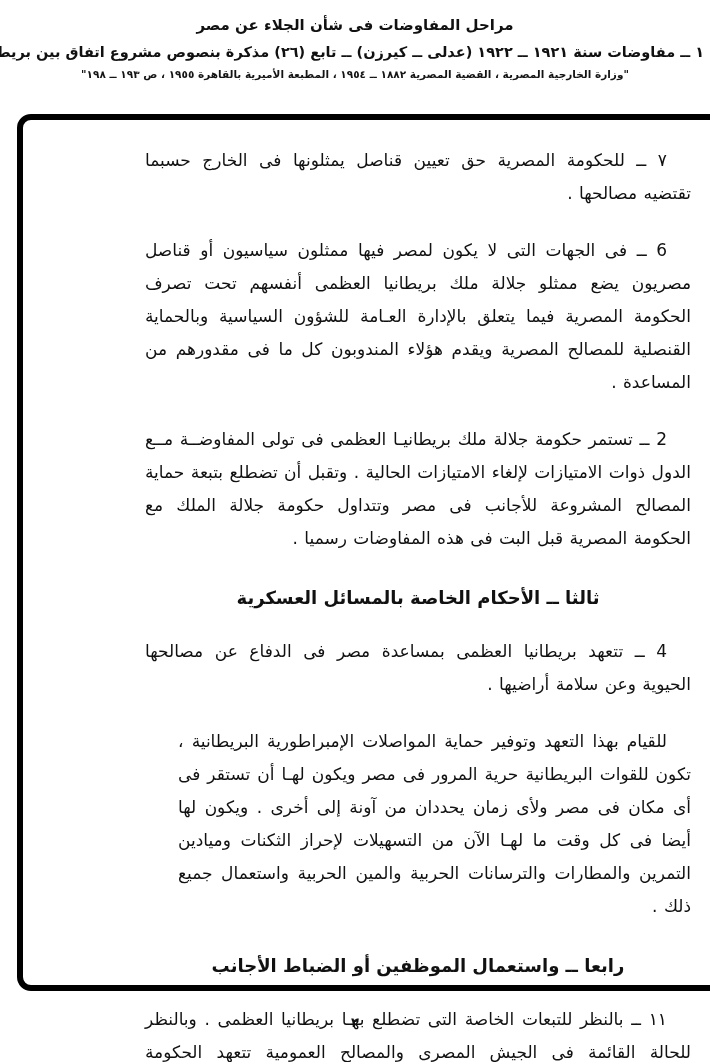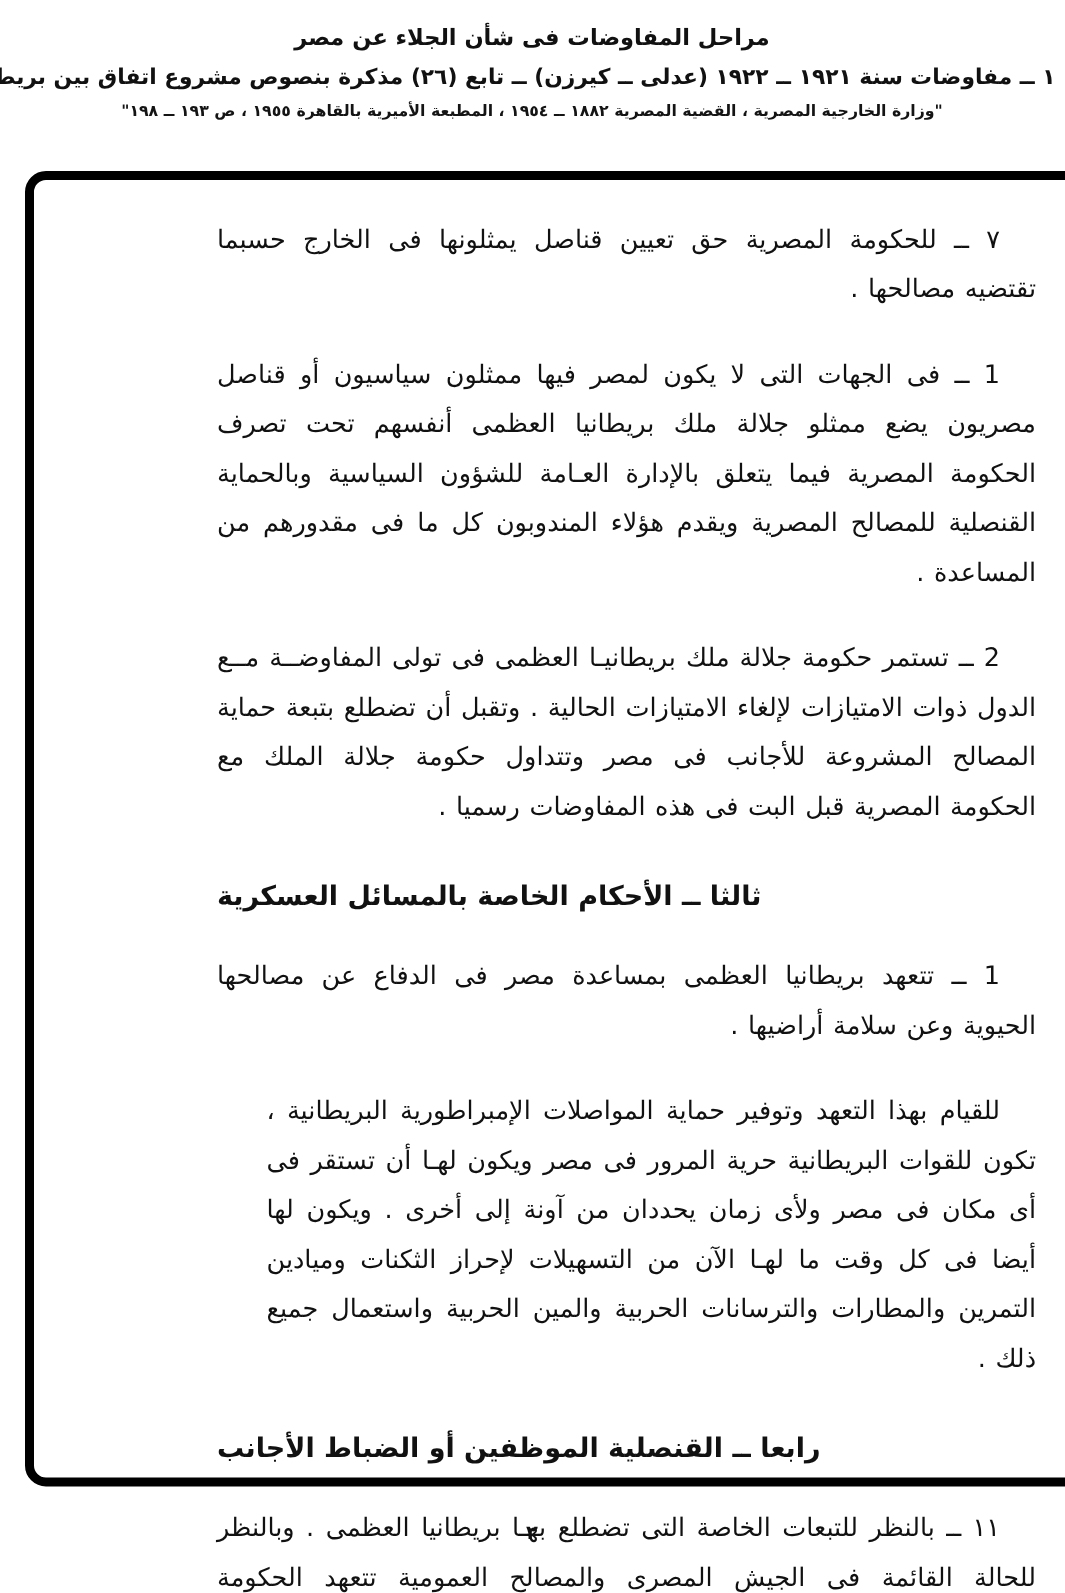--- a/index.html
+++ b/index.html
@@ -62,21 +62,21 @@
     margin: 0 0 24px 0;
     word-spacing: 1px;
   }
   .para.no-indent {
     text-indent: 24px;
     margin-left: 33px;
   }
   .section-heading {
     font-size: 18px;
     font-weight: bold;
-    text-align: left;
+    text-align: center;
     margin: 28px 0 22px 0;
     line-height: 30px;
   }
   .page-number {
     position: absolute;
     bottom: 32px;
     left: 0;
     right: 0;
     text-align: center;
     font-size: 13px;
@@ -88,23 +88,23 @@
 
 <header class="doc-header">
   <h1 class="doc-title">مراحل المفاوضات فى شأن الجلاء عن مصر</h1>
   <div class="doc-subtitle">١ ــ مفاوضات سنة ١٩٢١ ــ ١٩٢٢ (عدلى ــ كيرزن) ــ تابع (٢٦) مذكرة بنصوص مشروع اتفاق بين بريطانيا ومصر</div>
   <div class="doc-source">"وزارة الخارجية المصرية ، القضية المصرية ١٨٨٢ ــ ١٩٥٤ ، المطبعة الأميرية بالقاهرة ١٩٥٥ ، ص ١٩٣ ــ ١٩٨"</div>
 </header>
 
 <section class="green-box">
   <div class="box-inner">
     <p class="para">٧ ــ للحكومة المصرية حق تعيين قناصل يمثلونها فى الخارج حسبما تقتضيه مصالحها .</p>
-    <p class="para">1 ــ فى الجهات التى لا يكون لمصر فيها ممثلون سياسيون أو قناصل مصريون يضع ممثلو جلالة ملك بريطانيا العظمى أنفسهم تحت تصرف الحكومة المصرية فيما يتعلق بالإدارة العـامة للشؤون السياسية وبالحماية القنصلية للمصالح المصرية ويقدم هؤلاء المندوبون كل ما فى مقدورهم من المساعدة .</p>
+    <p class="para">6 ــ فى الجهات التى لا يكون لمصر فيها ممثلون سياسيون أو قناصل مصريون يضع ممثلو جلالة ملك بريطانيا العظمى أنفسهم تحت تصرف الحكومة المصرية فيما يتعلق بالإدارة العـامة للشؤون السياسية وبالحماية القنصلية للمصالح المصرية ويقدم هؤلاء المندوبون كل ما فى مقدورهم من المساعدة .</p>
     <p class="para">2 ــ تستمر حكومة جلالة ملك بريطانيـا العظمى فى تولى المفاوضــة مــع الدول ذوات الامتيازات لإلغاء الامتيازات الحالية . وتقبل أن تضطلع بتبعة حماية المصالح المشروعة للأجانب فى مصر وتتداول حكومة جلالة الملك مع الحكومة المصرية قبل البت فى هذه المفاوضات رسميا .</p>
     <h2 class="section-heading">ثالثا ــ الأحكام الخاصة بالمسائل العسكرية</h2>
-    <p class="para">1 ــ تتعهد بريطانيا العظمى بمساعدة مصر فى الدفاع عن مصالحها الحيوية وعن سلامة أراضيها .</p>
+    <p class="para">4 ــ تتعهد بريطانيا العظمى بمساعدة مصر فى الدفاع عن مصالحها الحيوية وعن سلامة أراضيها .</p>
     <p class="para no-indent">للقيام بهذا التعهد وتوفير حماية المواصلات الإمبراطورية البريطانية ، تكون للقوات البريطانية حرية المرور فى مصر ويكون لهـا أن تستقر فى أى مكان فى مصر ولأى زمان يحددان من آونة إلى أخرى . ويكون لها أيضا فى كل وقت ما لهـا الآن من التسهيلات لإحراز الثكنات وميادين التمرين والمطارات والترسانات الحربية والمين الحربية واستعمال جميع ذلك .</p>
-    <h2 class="section-heading">رابعا ــ القنصلية الموظفين أو الضباط الأجانب</h2>
+    <h2 class="section-heading">رابعا ــ واستعمال الموظفين أو الضباط الأجانب</h2>
     <p class="para">١١ ــ بالنظر للتبعات الخاصة التى تضطلع بهـا بريطانيا العظمى . وبالنظر للحالة القائمة فى الجيش المصرى والمصالح العمومية تتعهد الحكومة المصرية بألا تعين ضباطا أو موظفين أجانب فى أية مصلحة من هذه المصالح بدون موافقة المندوب السامى البريطانى .</p>
   </div>
 </section>
 
 <div class="page-number">٢</div>
 
 </body></html>

